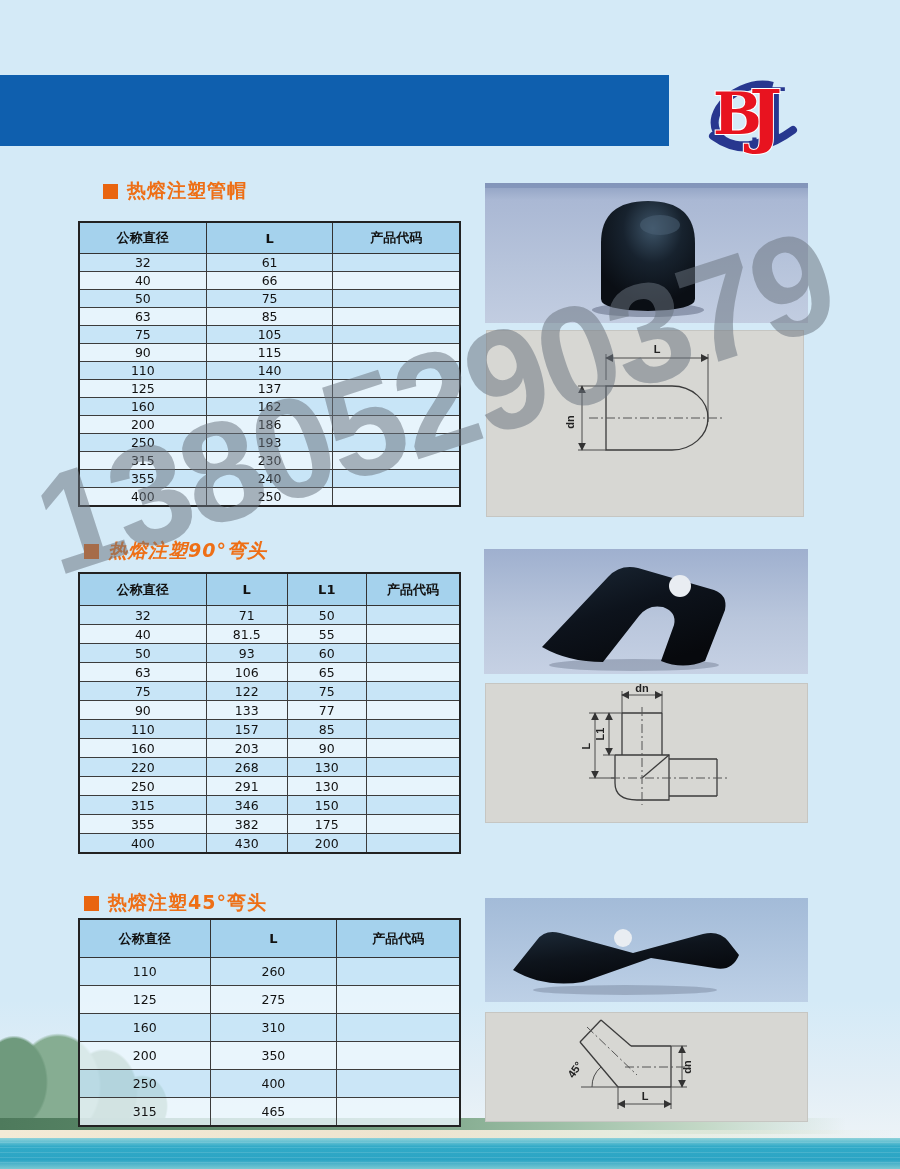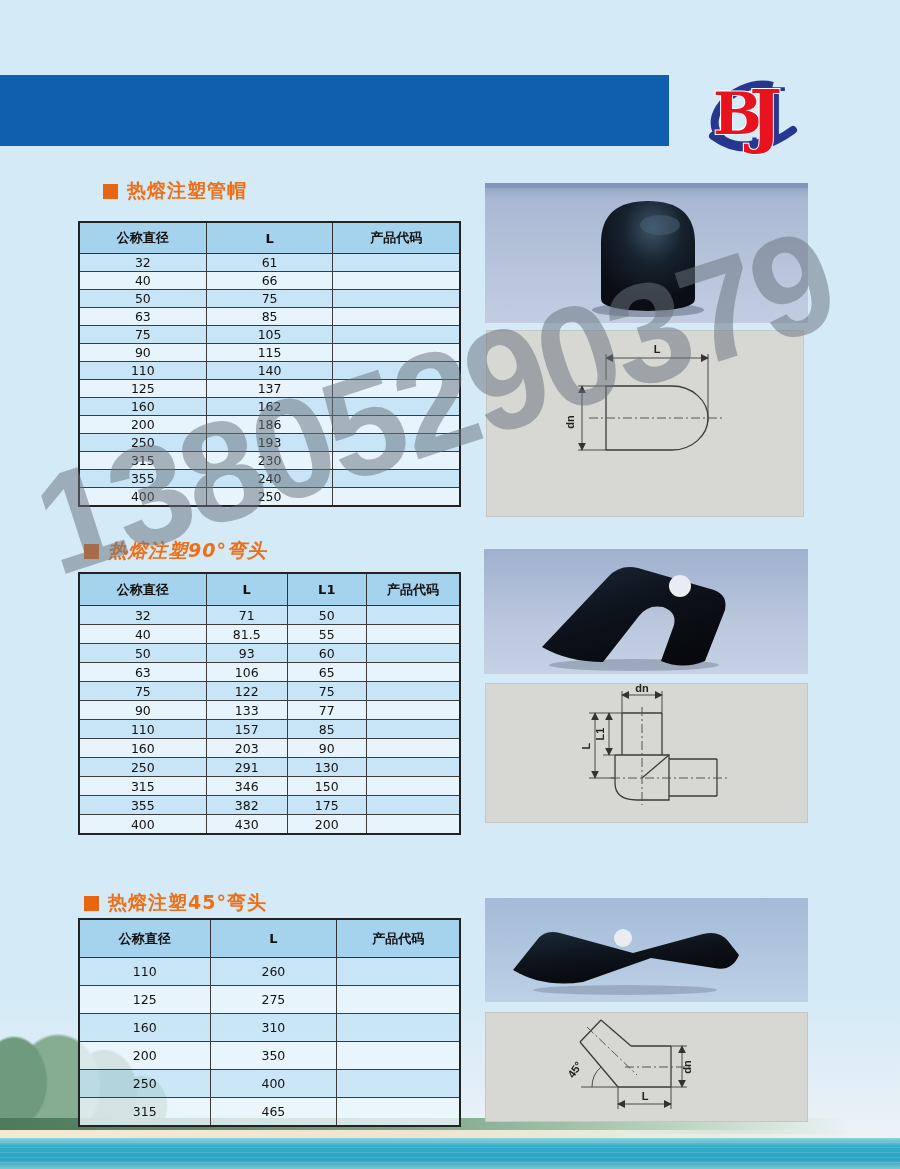--- a/index.html
+++ b/index.html
@@ -274,20 +274,26 @@
           <td>85</td>
           <td></td>
         </tr>
         <tr>
           <td>160</td>
           <td>203</td>
           <td>90</td>
           <td></td>
         </tr>
         <tr>
+          <td>220</td>
+          <td>268</td>
+          <td>130</td>
+          <td></td>
+        </tr>
+        <tr>
           <td>250</td>
           <td>291</td>
           <td>130</td>
           <td></td>
         </tr>
         <tr>
           <td>315</td>
           <td>346</td>
           <td>150</td>
           <td></td>

